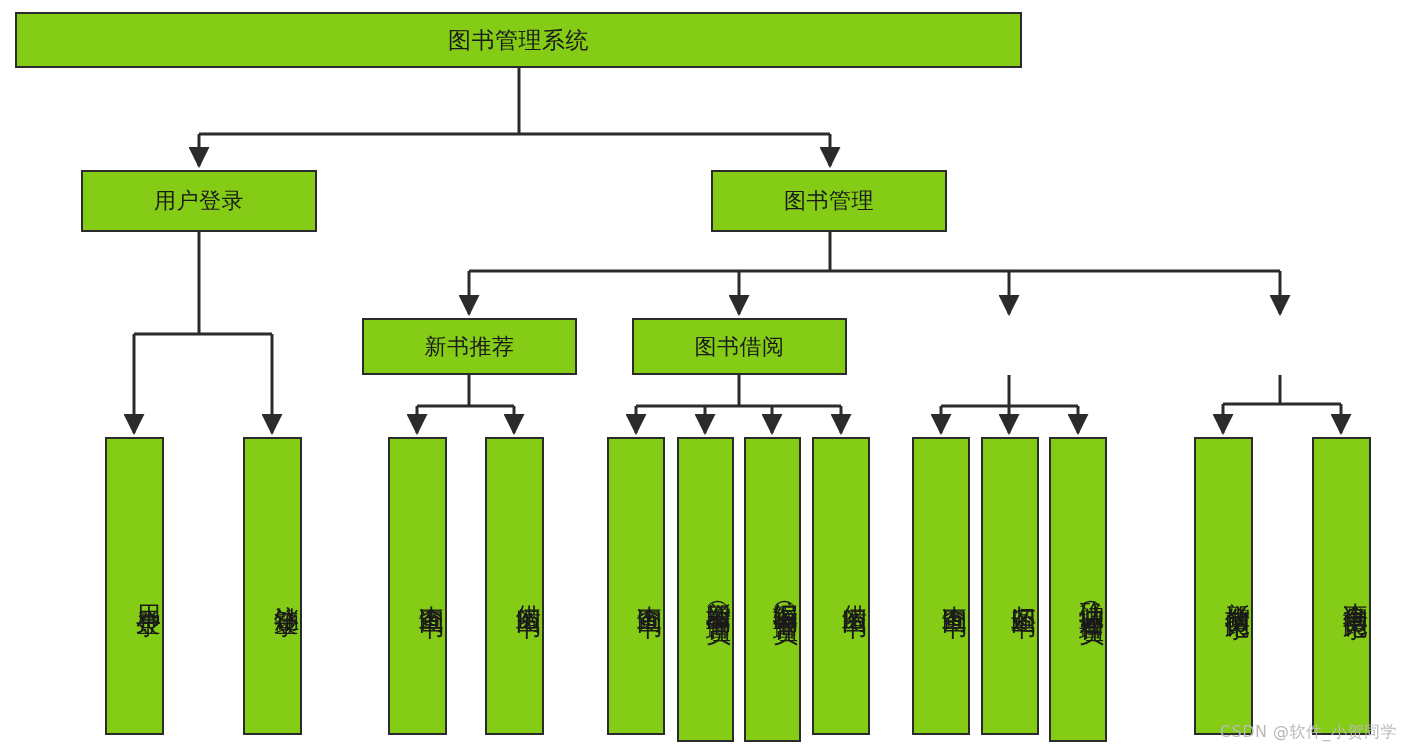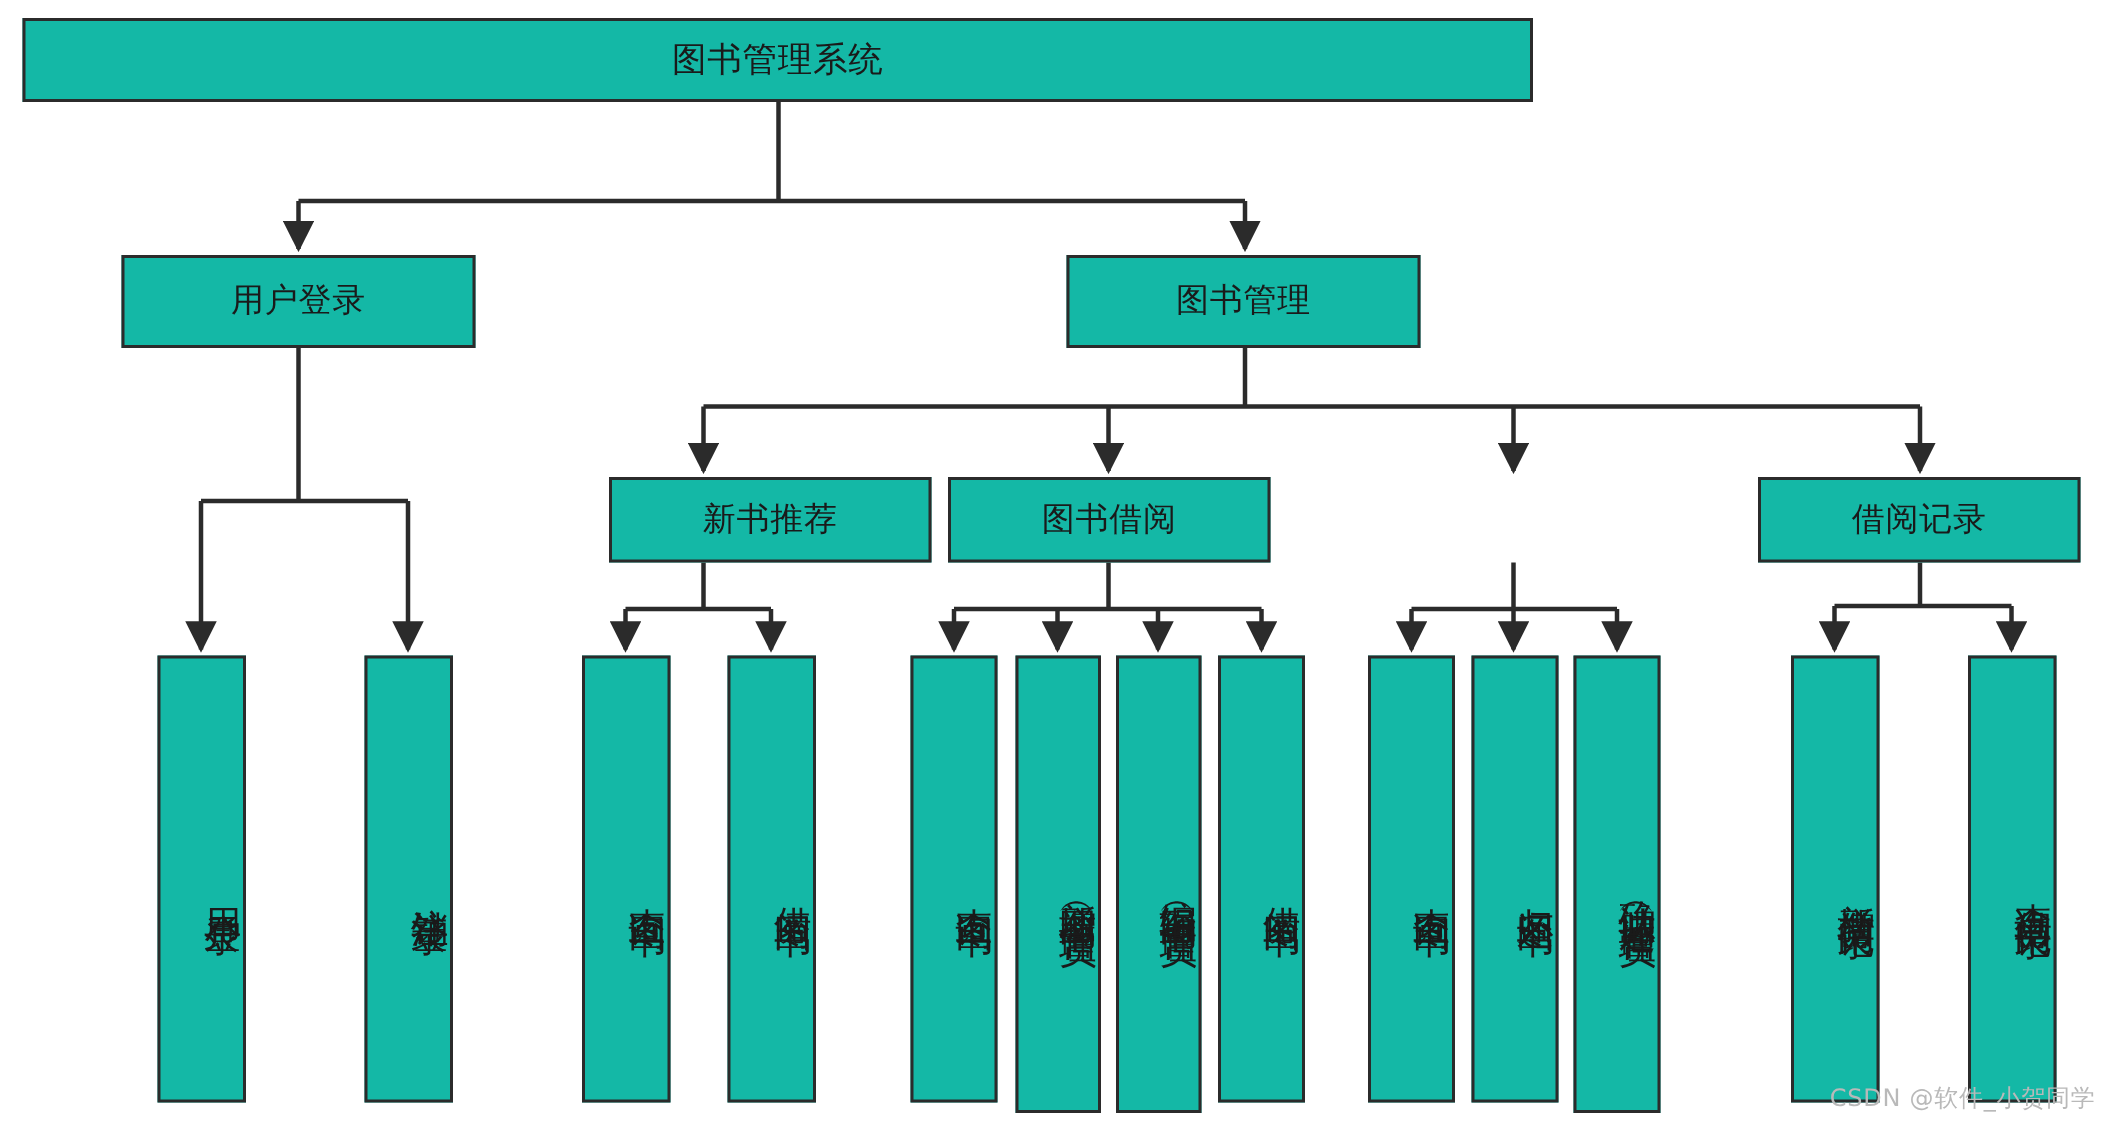--- a/index.html
+++ b/index.html
@@ -23,21 +23,21 @@
     left: 0;
     top: 0;
     width: 1405px;
     height: 747px;
     pointer-events: none;
   }
   .node {
     position: absolute;
     box-sizing: border-box;
     border: 2px solid #2b2b2b;
-    background: #14b8a6;
+    background: #84cc16;
     display: flex;
     align-items: center;
     justify-content: center;
     color: #1a1a1a;
     line-height: 1.08;
   }
   .node.horiz {
     font-size: 22px;
     letter-spacing: 0.5px;
     padding: 0 6px;
@@ -120,23 +120,22 @@
       <path d="M 1223 404 L 1223 433" marker-end="url(#arrow)"></path>
       <path d="M 1341 404 L 1341 433" marker-end="url(#arrow)"></path>
     </g>
   </svg>
 
   <div class="node horiz root" style="left:15px; top:12px; width:1007px; height:56px;">图书管理系统</div>
 
   <div class="node horiz" style="left:81px; top:170px; width:236px; height:62px;">用户登录</div>
   <div class="node horiz" style="left:711px; top:170px; width:236px; height:62px;">图书管理</div>
 
-  <div class="node horiz" style="left:362px; top:318px; width:215px; height:57px;margin-left:44px;">新书推荐</div>
+  <div class="node horiz" style="left:362px; top:318px; width:215px; height:57px;">新书推荐</div>
   <div class="node horiz" style="left:632px; top:318px; width:215px; height:57px;">图书借阅</div>
-  <div class="node horiz" style="left:1172px; top:318px; width:215px; height:57px;">借阅记录</div>
 
   <div class="node leaf" style="left:105px; top:437px; width:59px; height:298px;">用户登录</div>
   <div class="node leaf" style="left:243px; top:437px; width:59px; height:298px;">注销登录</div>
 
   <div class="node leaf" style="left:388px; top:437px; width:59px; height:298px;">查询图书</div>
   <div class="node leaf" style="left:485px; top:437px; width:59px; height:298px;">借阅图书</div>
 
   <div class="node leaf" style="left:607px; top:437px; width:58px; height:298px;">查询图书</div>
   <div class="node leaf" style="left:677px; top:437px; width:57px; height:305px;">新增图书（管理员）</div>
   <div class="node leaf" style="left:744px; top:437px; width:57px; height:305px;">编辑图书（管理员）</div>

